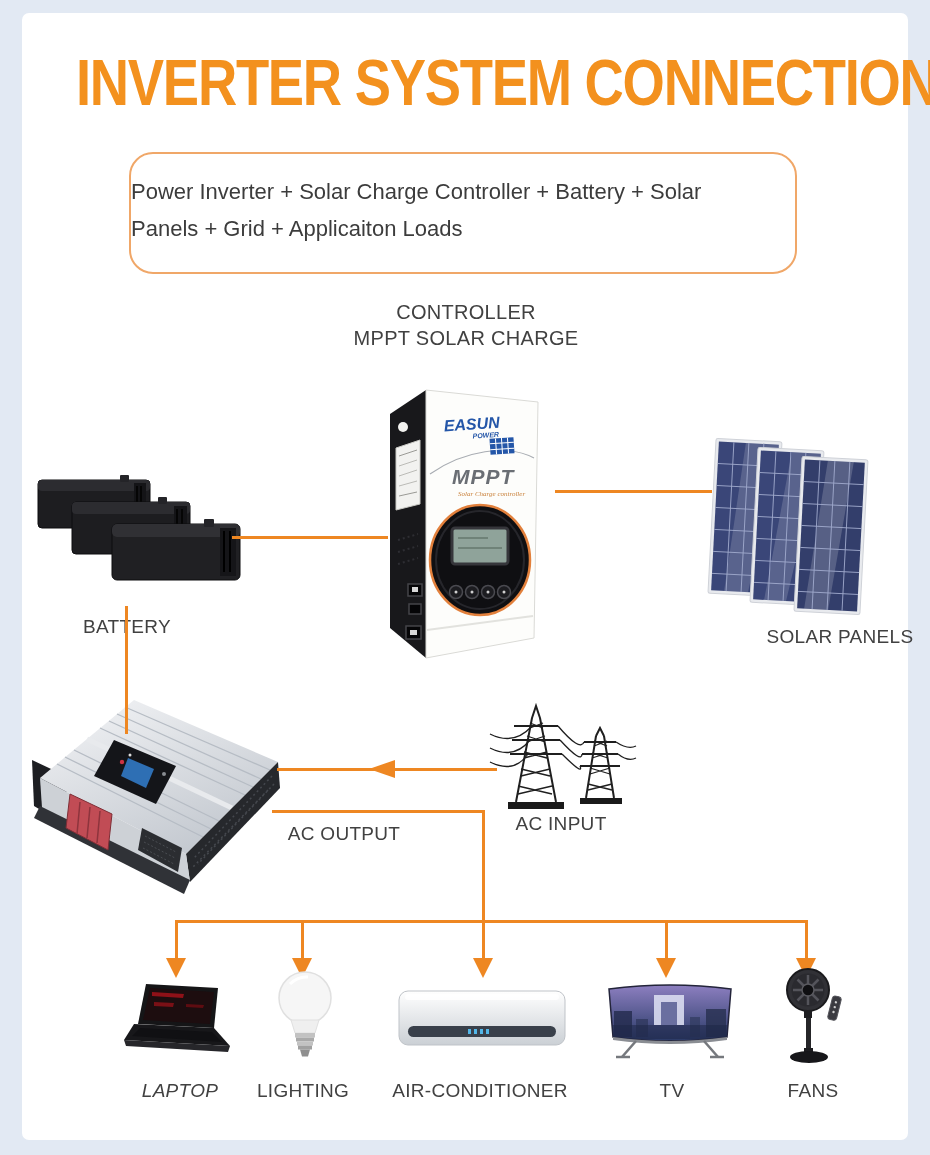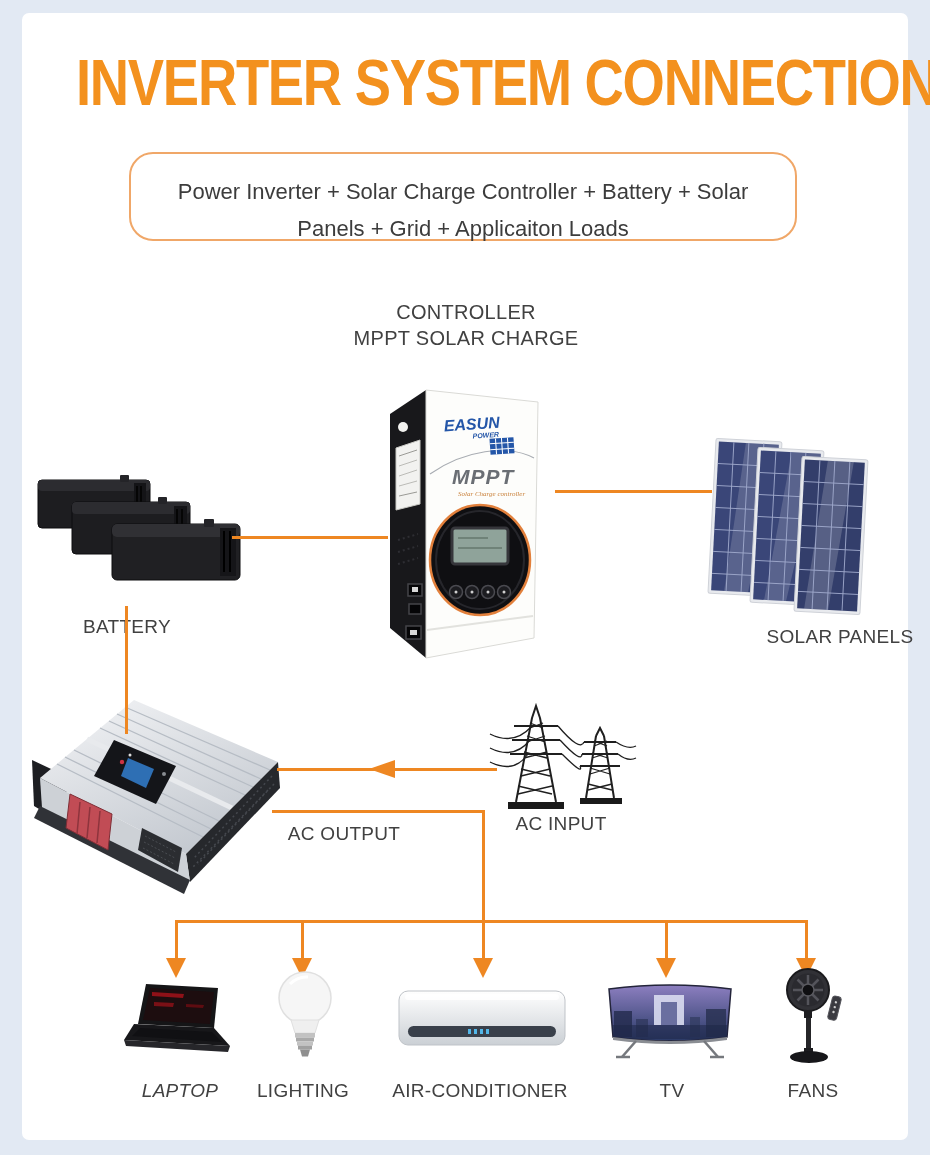--- a/index.html
+++ b/index.html
@@ -14,23 +14,23 @@
   .page {
     position:absolute; left:22px; top:13px; width:886px; height:1127px;
     background:#FFFFFF; border-radius:7px;
   }
   .title-wrap { position:absolute; left:0; top:46px; width:930px; text-align:center; }
   .title-wrap span {
     display:inline-block; font-size:64px; font-weight:bold; color:#F3911E;
     transform:scaleX(0.85); letter-spacing:-1.5px; white-space:nowrap;
   }
   .subtitle-box {
-    position:absolute; left:129px; top:152px; width:668px; height:89px;
+    position:absolute; left:129px; top:152px; width:668px; height:122px;
     border:2px solid #F0A768; border-radius:24px; box-sizing:border-box;
-    text-align:center; color:#3C3C3C; font-size:22px; line-height:37px;
+    text-align:left; color:#3C3C3C; font-size:22px; line-height:37px;
     padding-top:19px;
   }
   .label {
     position:absolute; font-size:19px; color:#414141; white-space:nowrap;
     transform:translateX(-50%); letter-spacing:0.3px;
   }
   .label2line { text-align:center; font-size:20px; line-height:26px; }
   .line { position:absolute; background:#EE8722; }
   .arrow-left {
     position:absolute; width:0; height:0;

